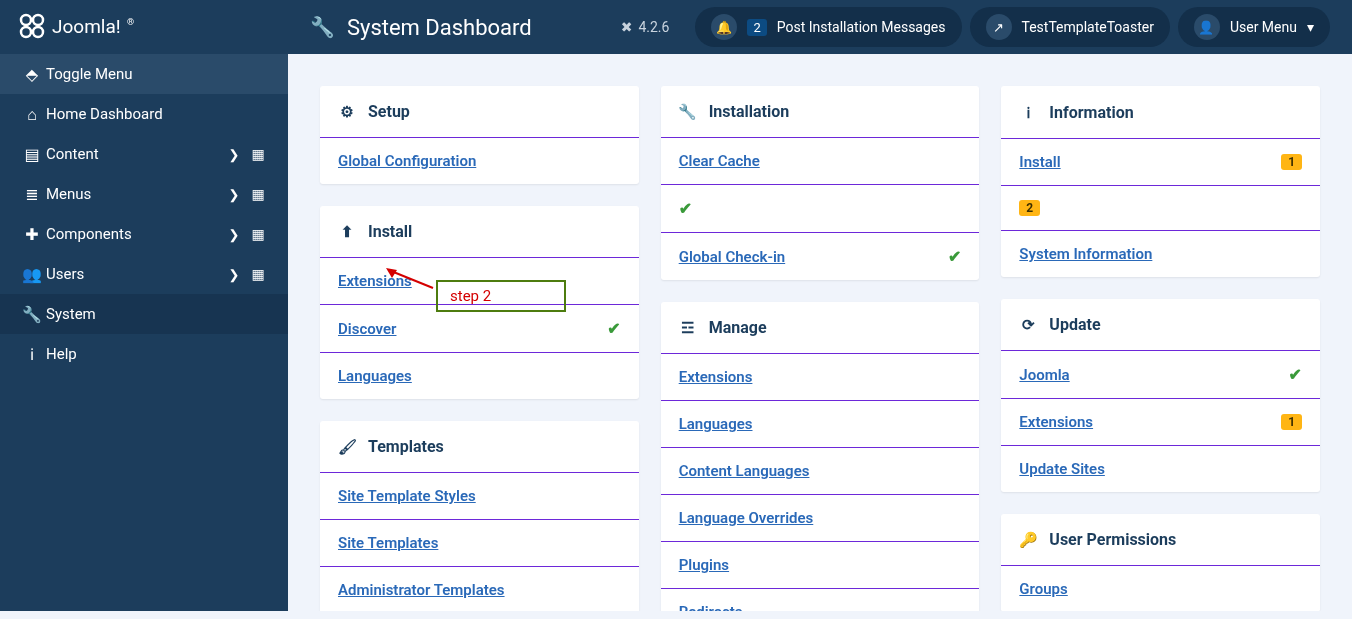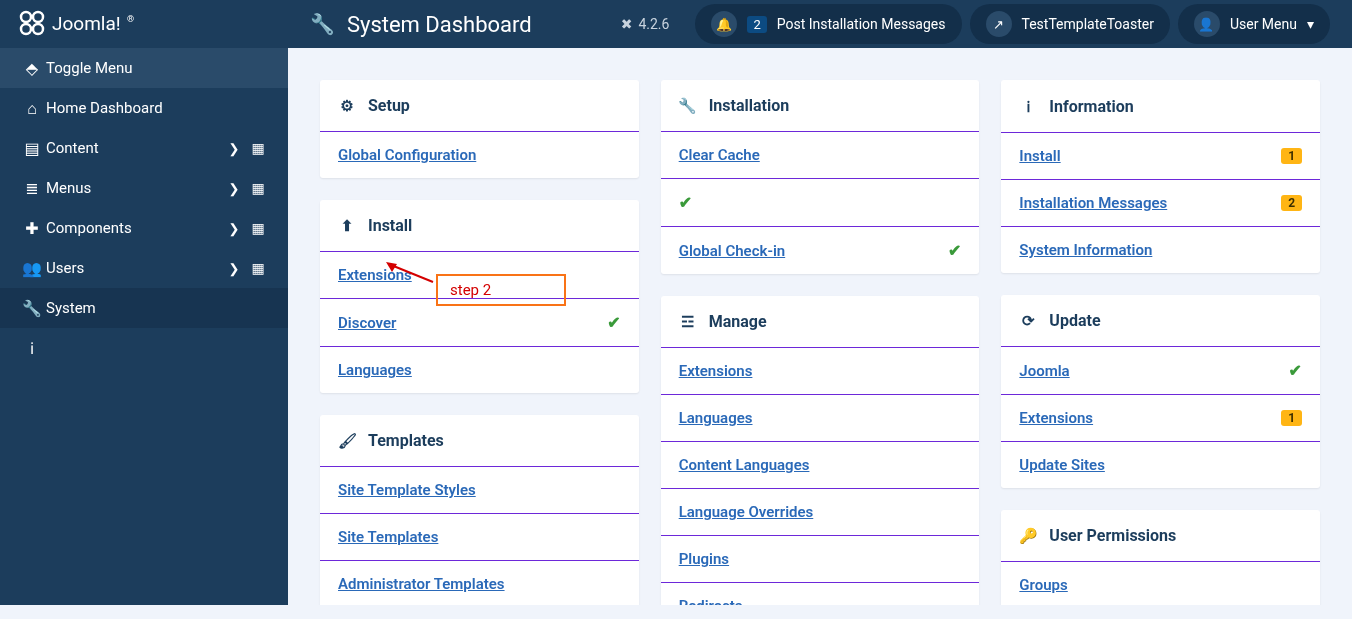--- a/index.html
+++ b/index.html
@@ -1,18 +1,18 @@
 <!DOCTYPE html>
 <html><head>
 <meta charset="utf-8">
 <style>
 * { margin: 0; padding: 0; box-sizing: border-box; font-family: -apple-system, BlinkMacSystemFont, "Segoe UI", Roboto, Arial, sans-serif; }
 body { background: #f0f4fb; width: 1352px; height: 619px; overflow: hidden; }
 
-.topbar { height: 48px; display: flex; background: #1c3d5c; color: #fff; }
+.topbar { height: 54px; display: flex; background: #1c3d5c; color: #fff; }
 .logo-area { width: 288px; display: flex; align-items: center; padding: 0 18px; background: #1c3d5c; }
 .logo-area svg { color: #fff; }
 .top-right { flex: 1; background: #1c3d5c; display: flex; align-items: center; padding: 0 22px; }
 .page-title { display: flex; align-items: center; gap: 12px; font-size: 22px; font-weight: 400; color: #fff; }
 .page-title .icon { font-size: 20px; }
 .top-spacer { flex: 1; }
 .version { display: flex; align-items: center; gap: 6px; color: #c8d3de; font-size: 14px; margin-right: 18px; }
 .pill { display: flex; align-items: center; gap: 10px; background: #132f4a; border-radius: 22px; padding: 7px 16px; margin-left: 8px; color: #fff; font-size: 14px; cursor: pointer; }
 .pill .circle-icon { width: 26px; height: 26px; border-radius: 50%; background: #2a4b6a; display: flex; align-items: center; justify-content: center; font-size: 13px; }
 .pill .badge-count { background: #0c4b82; border-radius: 3px; padding: 1px 6px; font-size: 13px; }
@@ -31,21 +31,21 @@
 .col { flex: 1; display: flex; flex-direction: column; gap: 22px; min-width: 0; }
 .card { background: #fff; border-radius: 3px; box-shadow: 0 1px 2px rgba(0,0,0,0.08); }
 .card-header { display: flex; align-items: center; gap: 12px; padding: 16px 18px; font-size: 16px; font-weight: 700; color: #1c3d5c; }
 .card-header .h-icon { font-size: 15px; width: 18px; text-align: center; }
 .card-row { display: flex; align-items: center; padding: 14px 18px; border-top: 1px solid #6d28d9; }
 .card-row a { color: #2a69b8; text-decoration: underline; font-size: 15px; font-weight: 600; flex: 1; }
 .card-row .check { color: #3a9a3a; font-size: 16px; font-weight: bold; }
 .card-row .badge { background: #ffb514; color: #3d2f00; border-radius: 3px; padding: 1px 7px; font-size: 12px; font-weight: 700; }
 
 
-.anno-box { position: absolute; border: 2px solid #f97316; background: transparent; pointer-events: none; }
+.anno-box { position: absolute; border: 2px solid #4d7c0f; background: transparent; pointer-events: none; }
 .anno-text { color: #d40000; font-size: 15px; position: absolute; }
 .anno-arrow { position: absolute; pointer-events: none; }
 </style>
 </head>
 <body>
 
 <div class="topbar">
   <div class="logo-area">
     <svg width="150" height="30" viewBox="0 0 150 30">
       <g fill="#fff">
@@ -121,20 +121,21 @@
           <span class="chev">❯</span>
           <span class="grid-icon">▦</span>
         </div>
         <div class="sidebar-item active">
           <span class="s-icon">🔧</span>
           <span class="s-label">System</span>
           <span class="chev"></span>
         </div>
         <div class="sidebar-item">
           <span class="s-icon">ℹ</span>
+          <span class="s-label">Help</span>
           <span class="chev"></span>
         </div>
       </div>
   </div>
 
   <div class="content">
     <div class="col" id="col1">
         <div class="card">
           <div class="card-header">
             <span class="h-icon">⚙</span>
@@ -222,21 +223,20 @@
         <div class="card">
           <div class="card-header">
             <span class="h-icon">ℹ</span>
             <span>Information</span>
           </div>
           <div class="card-row">
             <a href="#">Install</a>
             <span class="badge">1</span>
           </div>
           <div class="card-row">
-            <a href="#">Installation Messages</a>
             <span class="badge">2</span>
           </div>
           <div class="card-row">
             <a href="#">System Information</a>
           </div>
         </div>
         <div class="card">
           <div class="card-header">
             <span class="h-icon">⟳</span>
             <span>Update</span>

